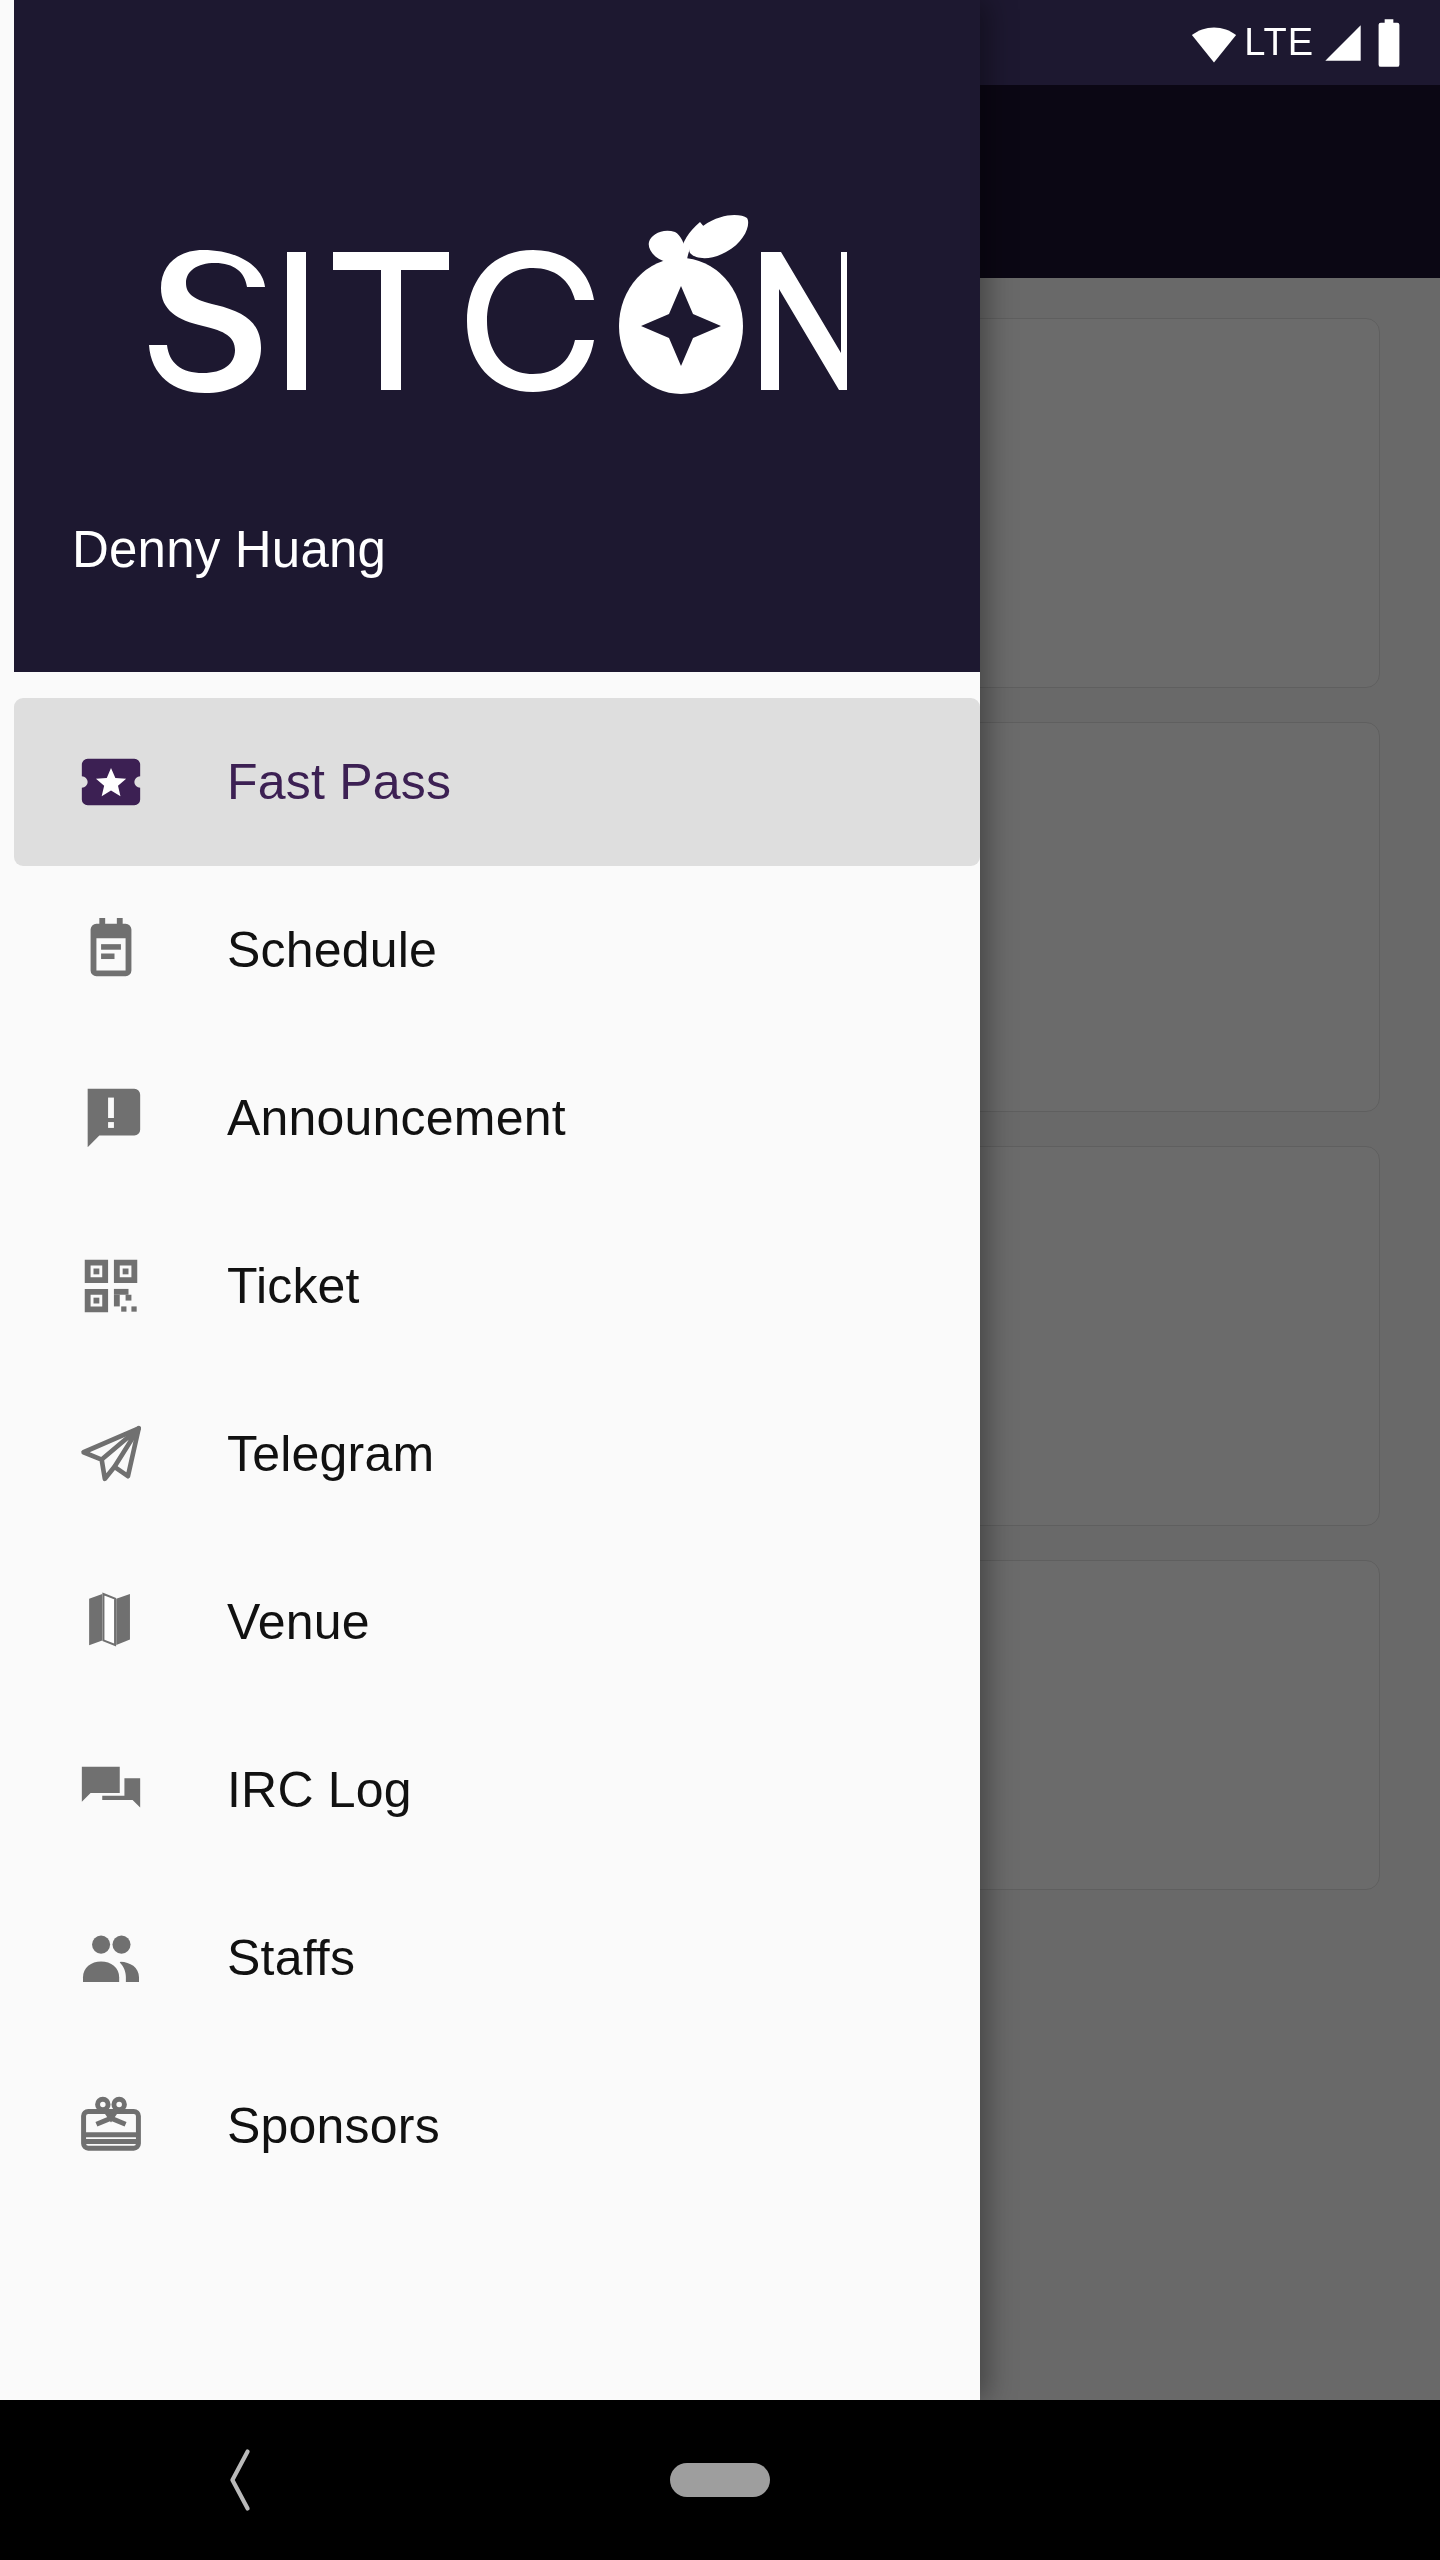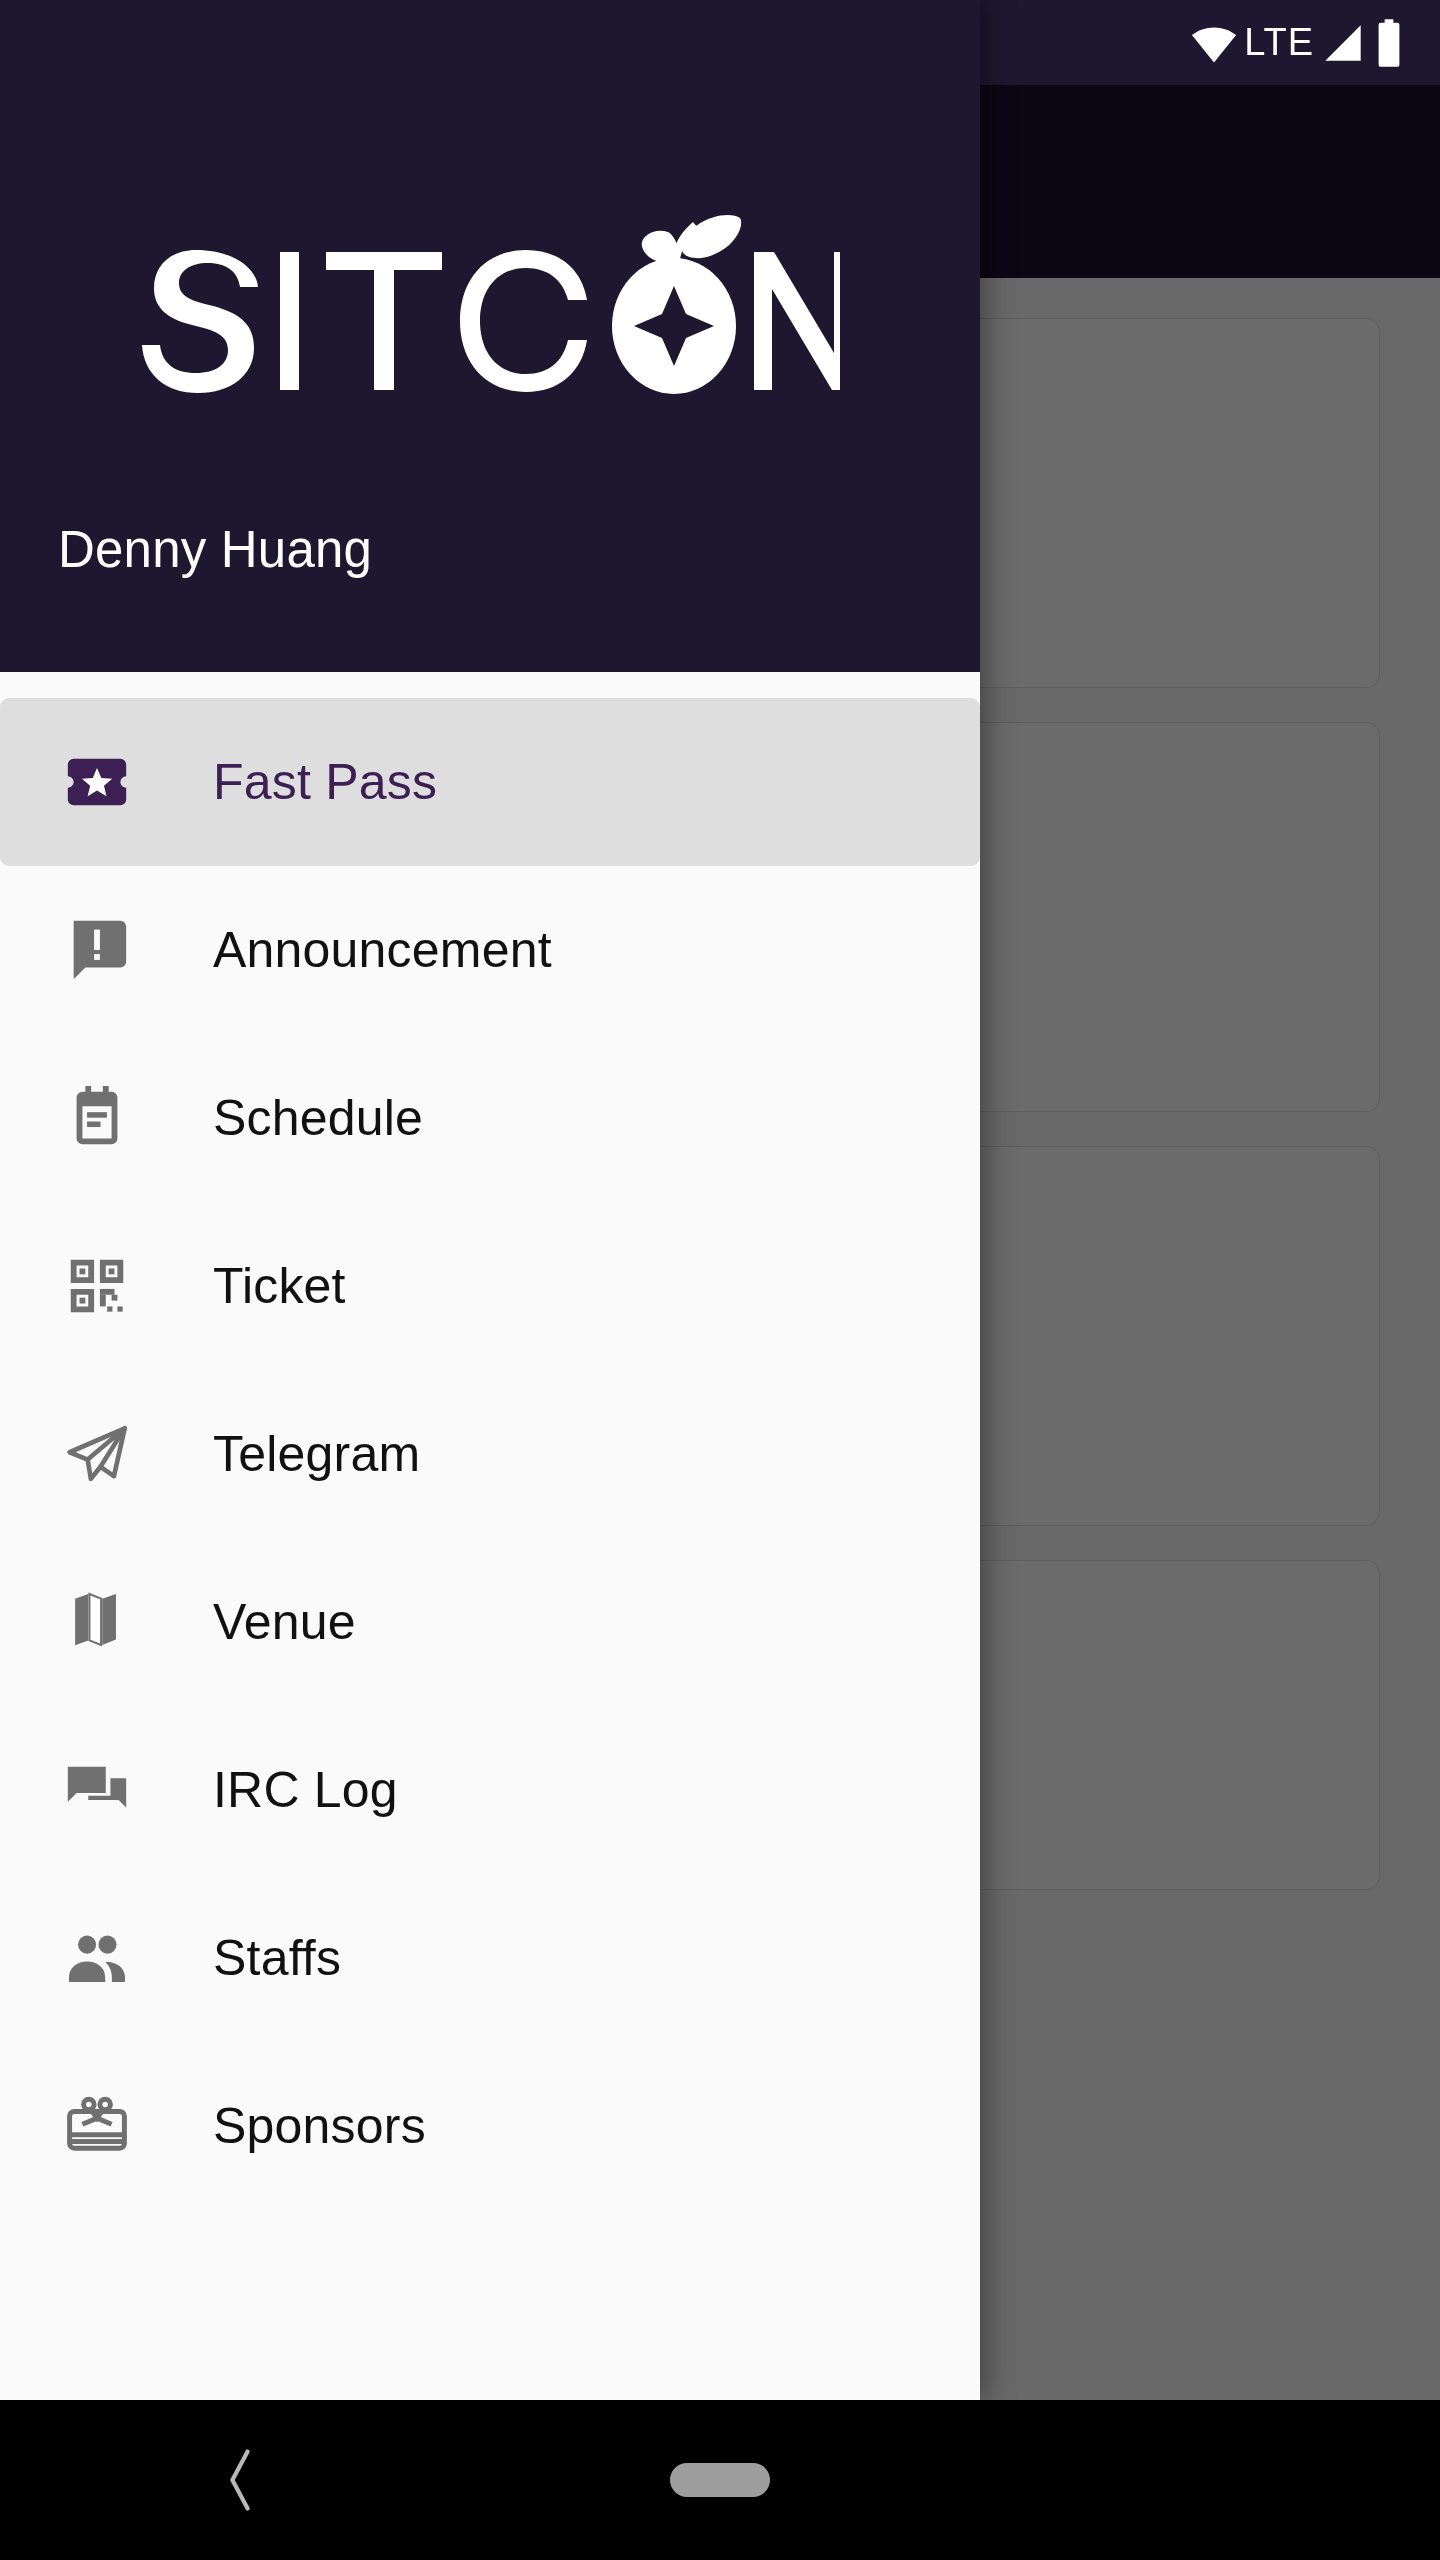--- a/index.html
+++ b/index.html
@@ -31,21 +31,21 @@
                background:#1d1830; display:flex; align-items:center;
                justify-content:space-between; padding:0 34px; z-index:40; }
   #clock { color:#fff; font-size:44px; letter-spacing:.5px; }
   #sys-icons { display:flex; align-items:center; gap:4px; }
   #sys-icons svg { display:block; }
   #lte { color:#fff; font-size:38px; letter-spacing:1px; }
 
   
   #drawer { position:absolute; left:0; top:0; width:980px; height:2400px;
             background:#fafafa; z-index:50; box-shadow:8px 0 26px rgba(0,0,0,.35);
-            display:flex; flex-direction:column; overflow:hidden; }
+            display:flex; flex-direction:column; overflow:hidden;padding-left:14px; }
   #drawer-header { height:672px; background:#1d1830; position:relative; flex:0 0 auto; }
 
   #logo { position:absolute; left:0; right:0; top:190px; display:flex;
           justify-content:center; align-items:flex-start; }
   #logo-svg { display:block; }
 
   #drawer-user { position:absolute; left:58px; bottom:93px; color:#fff;
                  font-size:51px; letter-spacing:.2px; }
 
   #drawer-list { flex:1 1 auto; background:#fafafa; padding-top:26px; }
@@ -148,37 +148,37 @@
             <path fill="#3c2053" d="M22 10V6a2 2 0 0 0-2-2H4a2 2 0 0 0-2 2v4a2 2 0 0 1 0 4v4a2 2 0 0 0 2 2h16a2 2 0 0 0 2-2v-4a2 2 0 0 1 0-4z"></path>
             <path fill="#ffffff" d="M12 7.2l1.5 3.4 3.7.3-2.8 2.4.85 3.6L12 14.9l-3.2 2 .85-3.6-2.8-2.4 3.7-.3z"></path>
           </svg>
         </span>
         <span class="nav-label">Fast Pass</span>
       </div>
 
       <div class="nav-item">
         <span class="nav-icon">
           <svg width="70" height="70" viewBox="0 0 24 24">
+            <path fill="#707070" d="M17 3h-1V1h-2v2h-4V1H8v2H7a2 2 0 0 0-2 2v14a2 2 0 0 0 2 2h10a2 2 0 0 0 2-2V5a2 2 0 0 0-2-2zm0 16H7V8h10z"></path>
+            <rect fill="#707070" x="8.6" y="10" width="6.8" height="1.9"></rect>
+            <rect fill="#707070" x="8.6" y="13.2" width="4.6" height="1.9"></rect>
+          </svg>
+        </span>
+        <span class="nav-label">Schedule</span>
+      </div>
+
+      <div class="nav-item">
+        <span class="nav-icon">
+          <svg width="70" height="70" viewBox="0 0 24 24">
             <path fill="#707070" d="M4 2h16a2 2 0 0 1 2 2v12a2 2 0 0 1-2 2H8l-4 4z"></path>
             <rect fill="#fafafa" x="11" y="5" width="2" height="7"></rect>
             <rect fill="#fafafa" x="11" y="13.4" width="2" height="2"></rect>
           </svg>
         </span>
         <span class="nav-label">Announcement</span>
-      </div>
-
-      <div class="nav-item">
-        <span class="nav-icon">
-          <svg width="70" height="70" viewBox="0 0 24 24">
-            <path fill="#707070" d="M17 3h-1V1h-2v2h-4V1H8v2H7a2 2 0 0 0-2 2v14a2 2 0 0 0 2 2h10a2 2 0 0 0 2-2V5a2 2 0 0 0-2-2zm0 16H7V8h10z"></path>
-            <rect fill="#707070" x="8.6" y="10" width="6.8" height="1.9"></rect>
-            <rect fill="#707070" x="8.6" y="13.2" width="4.6" height="1.9"></rect>
-          </svg>
-        </span>
-        <span class="nav-label">Schedule</span>
       </div>
 
 
       <div class="nav-item">
         <span class="nav-icon">
           <svg width="70" height="70" viewBox="0 0 24 24">
             <g fill="#707070">
               <path d="M3 3h8v8H3zm2 2v4h4V5z"></path>
               <rect x="6" y="6" width="2" height="2"></rect>
               <path d="M13 3h8v8h-8zm2 2v4h4V5z"></path>

